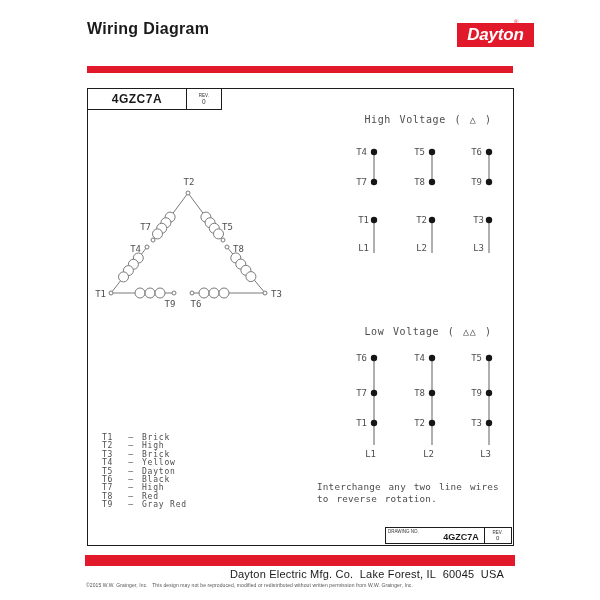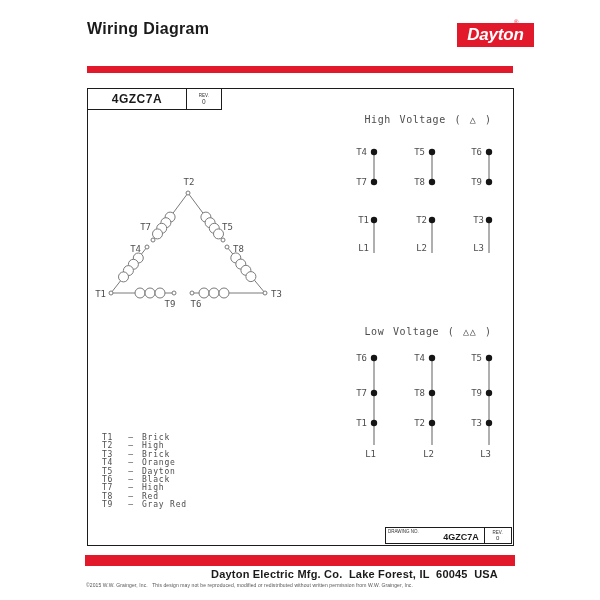--- a/index.html
+++ b/index.html
@@ -44,21 +44,21 @@
   .tb-bot{left:385px;top:527px;width:126.5px;height:16.5px;display:flex;}
   .tb-draw{width:99px;border:1.5px solid #1c1c1c;position:relative;}
   .tb-draw .lab{position:absolute;left:2px;top:1px;font-size:4.5px;color:#333;}
   .tb-draw .val{position:absolute;right:5px;bottom:1px;font-size:9px;font-weight:bold;}
   .tb-botrev{width:26px;border:1.5px solid #1c1c1c;border-left:none;
              display:flex;flex-direction:column;align-items:center;justify-content:center;}
   .tb-botrev .lab{font-size:4.5px;color:#333;}
   .tb-botrev .val{font-size:6px;color:#333;}
   
   .redbar-b{left:85px;top:555px;width:430px;height:11px;background:#E1192B;}
-  .company{right:102px;top:568px;font-size:11px;font-weight:bold;letter-spacing:.2px;}
+  .company{right:96px;top:568px;font-size:11px;font-weight:normal;letter-spacing:.2px;}
   .copyright{left:86px;top:582px;font-size:5px;color:#555;letter-spacing:.1px;}
 </style>
 </head>
 <body>
 
 <div class="abs hdr-title">Wiring Diagram</div>
 <div class="abs logo">
   <span>Dayton</span>
 </div>
 <div class="abs logo-reg">®</div>
@@ -208,21 +208,21 @@
       <span>High</span>
     </div>
   <div class="row">
       <span class="term">T3</span>
       <span class="dash">—</span>
       <span>Brick</span>
     </div>
   <div class="row">
       <span class="term">T4</span>
       <span class="dash">—</span>
-      <span>Orange</span>
+      <span>Yellow</span>
     </div>
   <div class="row">
       <span class="term">T5</span>
       <span class="dash">—</span>
       <span>Dayton</span>
     </div>
   <div class="row">
       <span class="term">T6</span>
       <span class="dash">—</span>
       <span>Black</span>
@@ -238,20 +238,22 @@
       <span>Red</span>
     </div>
   <div class="row">
       <span class="term">T9</span>
       <span class="dash">—</span>
       <span>Gray Red</span>
     </div>
 </div>
 
 <div class="abs note cad">
+  <div>Interchange any two line wires</div>
+  <div>to reverse rotation.</div>
 </div>
 
 <div class="abs tb-bot">
   <div class="tb-draw">
     <div class="lab">DRAWING NO.</div>
     <div class="val">4GZC7A</div>
   </div>
   <div class="tb-botrev">
     <div class="lab">REV.</div>
     <div class="val">0</div>

